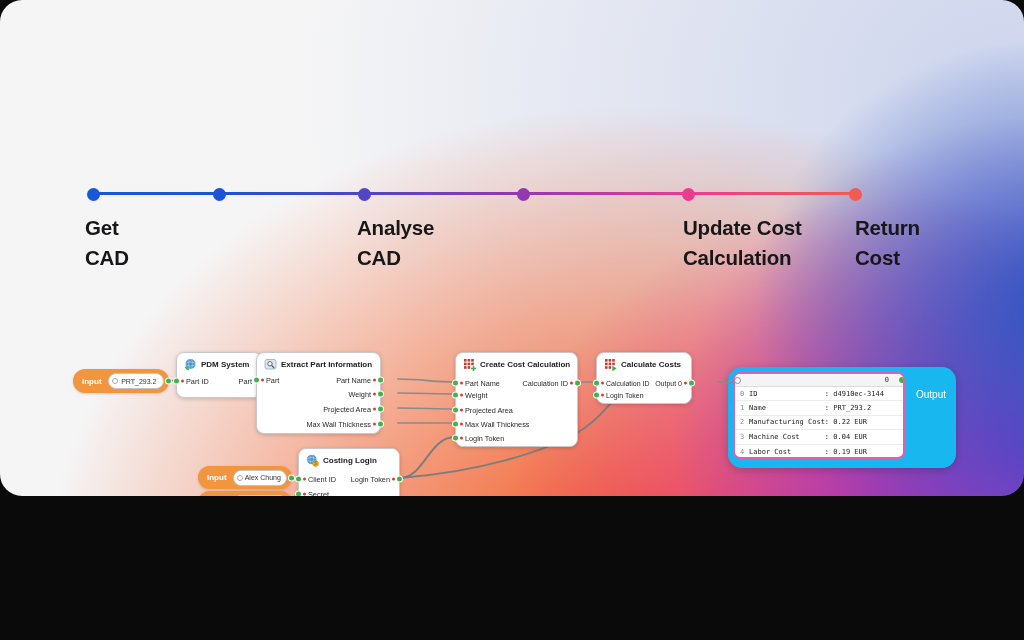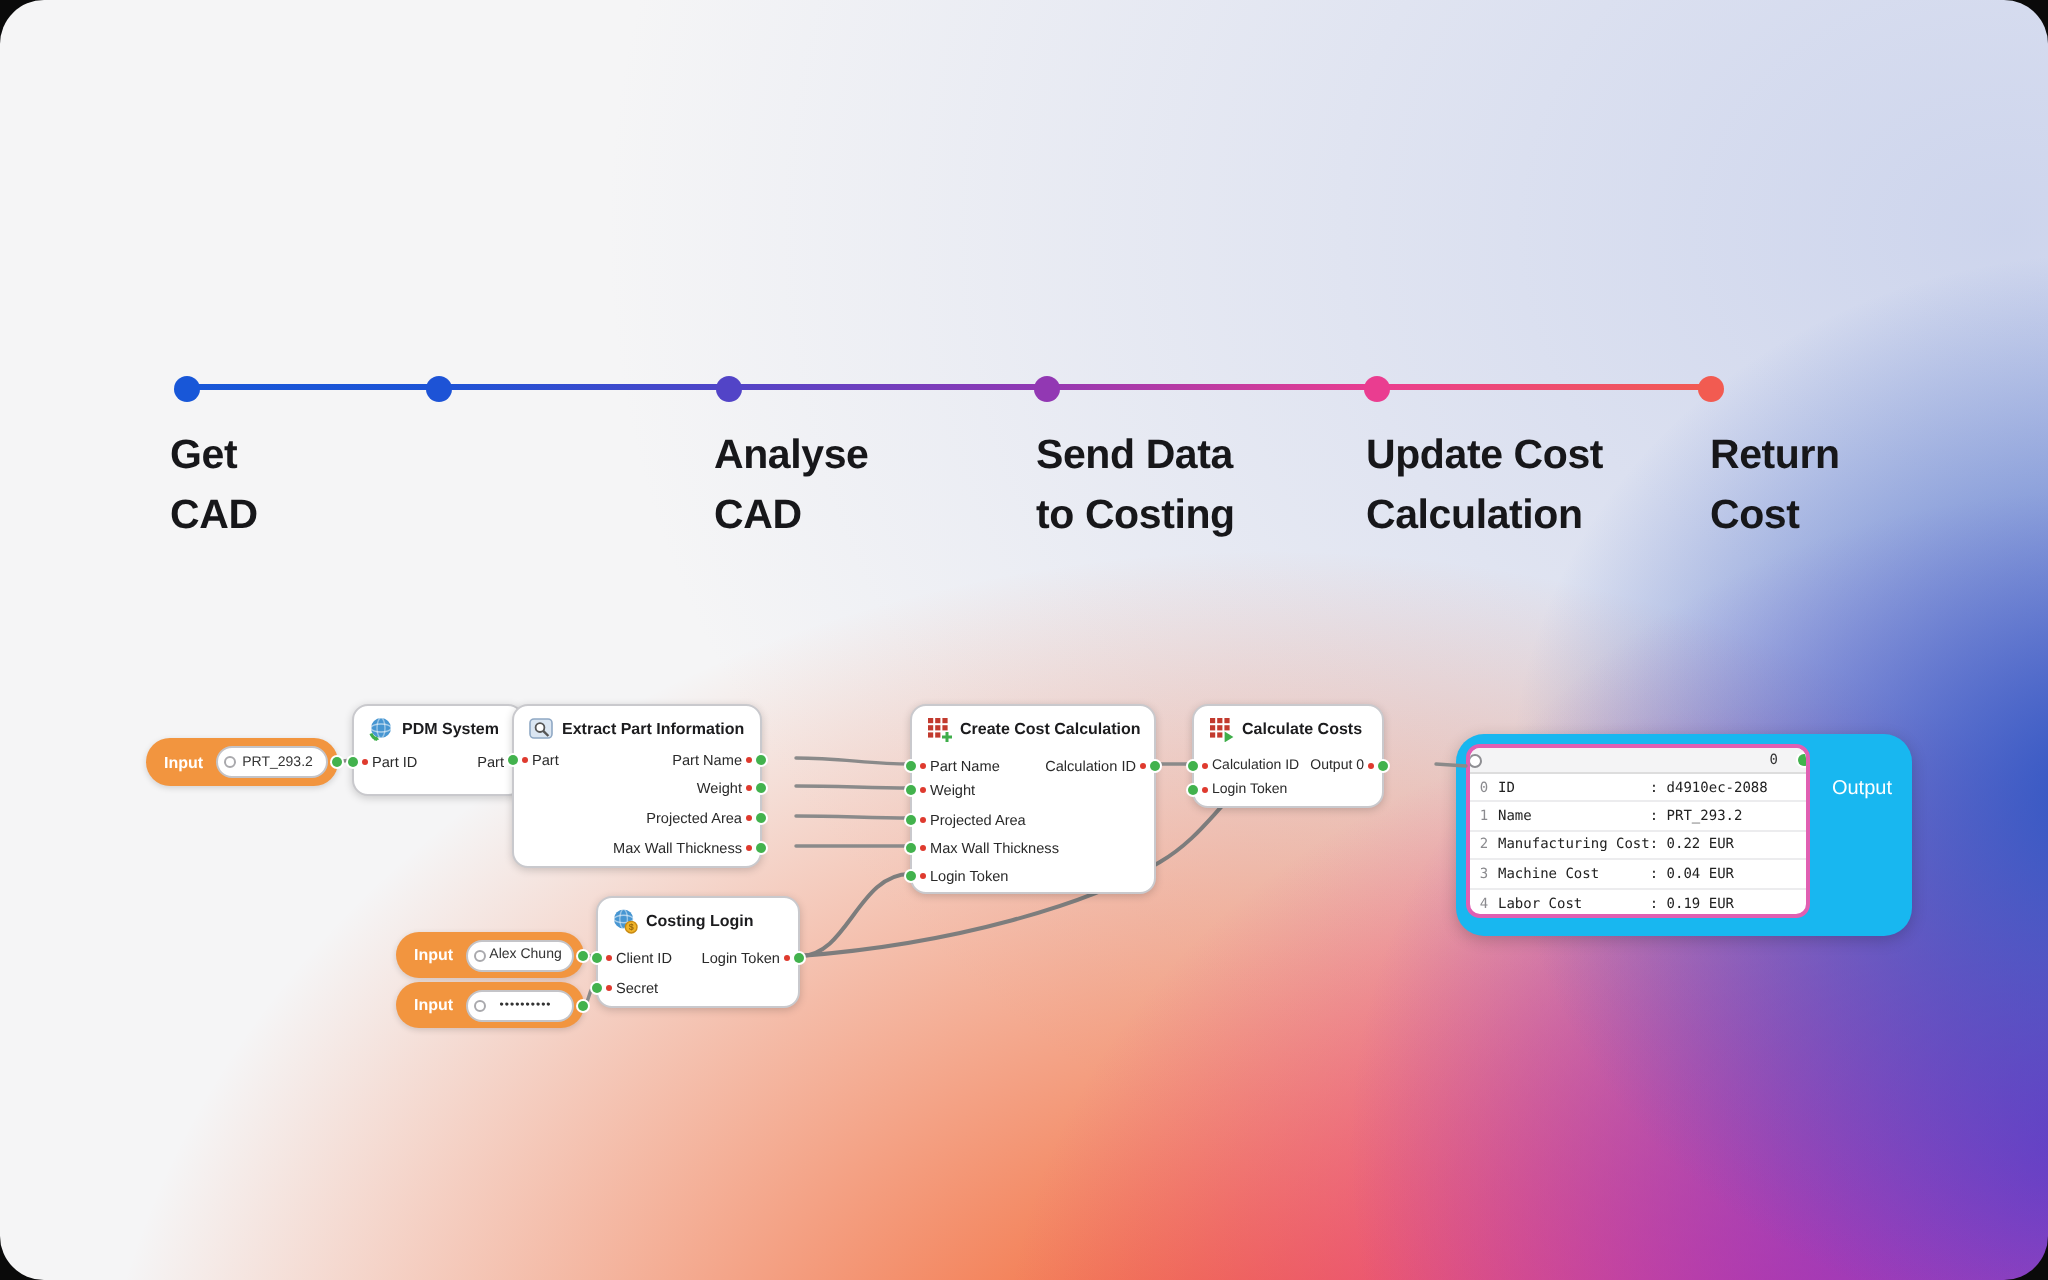--- a/index.html
+++ b/index.html
@@ -1,18 +1,18 @@
 <!DOCTYPE html>
 <html><head>
 <meta charset="utf-8">
 <style>
   html,body{margin:0;padding:0;background:#0a0a0a;}
   *{box-sizing:border-box;}
   .stage{
-    position:relative;width:1024px;height:640px;border-radius:22px;overflow:hidden;
+    position:relative;width:1024px;height:496px;border-radius:22px;overflow:hidden;
     font-family:"Liberation Sans",sans-serif;
     background:
       radial-gradient(300px 270px at 103% 62%, #2e55c2 0%, rgba(46,85,194,0) 100%),
       radial-gradient(370px 330px at 102% 90%, #7a35c8 0%, rgba(122,53,200,0) 100%),
       radial-gradient(400px 340px at 88% 108%, #e2309b 0%, rgba(226,48,155,0) 100%),
       radial-gradient(590px 480px at 62% 118%, #f34e13 0%, rgba(243,78,19,0) 100%),
       radial-gradient(700px 560px at 98% 18%, rgba(198,207,235,0.85) 0%, rgba(198,207,235,0) 100%),
       #f5f5f6;
   }
   
@@ -75,22 +75,20 @@
   <div class="tl-dot" style="left: 86.5px; background: rgb(24, 87, 216);"></div>
   <div class="tl-dot" style="left: 212.5px; background: rgb(29, 83, 214);"></div>
   <div class="tl-dot" style="left: 357.5px; background: rgb(82, 68, 199);"></div>
   <div class="tl-dot" style="left: 516.5px; background: rgb(146, 56, 179);"></div>
   <div class="tl-dot" style="left: 681.5px; background: rgb(234, 61, 144);"></div>
   <div class="tl-dot" style="left: 848.5px; background: rgb(242, 91, 81);"></div>
   <div class="tl-label" style="left:85px">Get
 CAD</div>
   <div class="tl-label" style="left:357px">Analyse
 CAD</div>
-  <div class="tl-label" style="left:518px">Send Data
-to Costing</div>
   <div class="tl-label" style="left:855px">Return
 Cost</div>
   <div class="tl-label" style="left:683px">Update Cost
 Calculation</div>
 
   <svg class="wires" width="1024" height="640">
     <g fill="none" stroke="#8a8a8a" stroke-width="1.7" stroke-linecap="round">
       <path d="M167,381 L176,380"></path>
       <path d="M262,380 L273,379"></path>
       <path d="M398,379 C420,379 435,382 455,382"></path>
@@ -313,21 +311,21 @@
   <div class="outpanel" style="background: rgb(24, 183, 240);">
     <div class="outlabel">Output</div>
     <div class="outcard" style="border-color: rgb(224, 95, 178);">
       <div class="outhead">
         <span class="cardport"></span>
         <span class="headidx">0</span>
         <span class="headdot"></span>
       </div>
       <div class="orow">
           <span class="oidx">0</span>
-          <span class="otext">ID                : d4910ec-2088</span>
+          <span class="otext">ID                : d4910ec-3144</span>
         </div>
       <div class="orow">
           <span class="oidx">1</span>
           <span class="otext">Name              : PRT_293.2</span>
         </div>
       <div class="orow">
           <span class="oidx">2</span>
           <span class="otext">Manufacturing Cost: 0.22 EUR</span>
         </div>
       <div class="orow">

